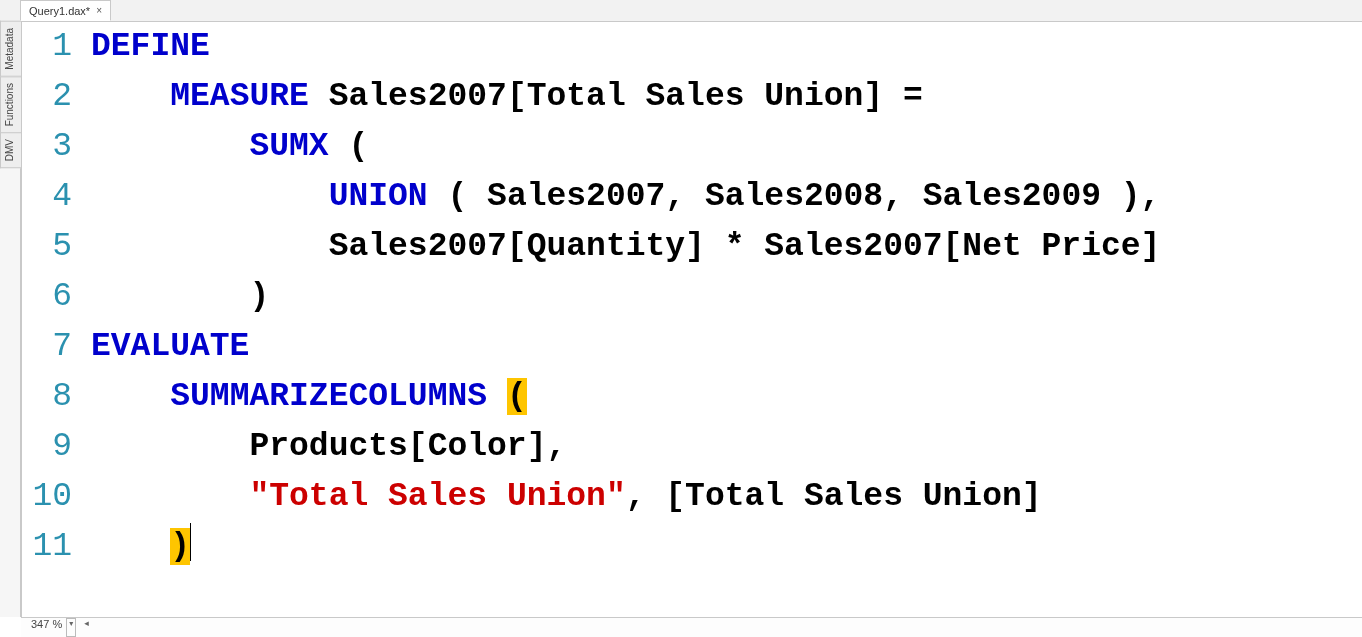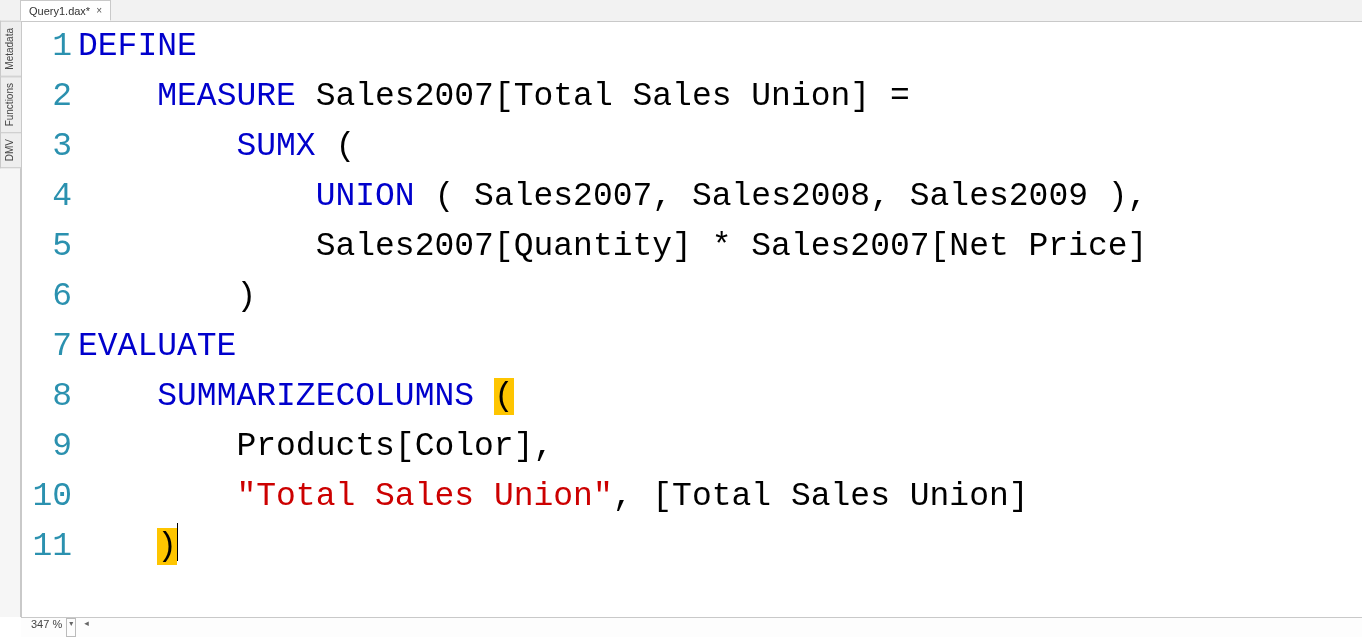--- a/index.html
+++ b/index.html
@@ -4,21 +4,21 @@
 <style>
   * { margin:0; padding:0; box-sizing:border-box; }
   html,body { width:1362px; height:637px; font-family:"Segoe UI", Arial, sans-serif; background:#fff; overflow:hidden; }
   .tab-bar { position:absolute; top:0; left:0; width:100%; height:22px; background:#f2f2f2; border-bottom:1px solid #c9c9c9; }
   .tab { position:absolute; top:0; left:20px; height:21px; background:#fff; border:1px solid #c9c9c9; border-bottom:1px solid #fff; font-size:11px; line-height:20px; padding:0 8px; display:flex; align-items:flex-start; color:#333; }
   .tab-close { margin-left:6px; font-size:10px; color:#555; cursor:pointer; }
   .side-rail { position:absolute; top:22px; left:0; width:21px; height:595px; background:#f6f6f6; border-right:1px solid #c9c9c9; }
   .rail-tab { width:21px; font-size:10px; color:#444; background:#eee; border:1px solid #c9c9c9; border-left:none; writing-mode:vertical-rl; text-orientation:mixed; transform:rotate(180deg); padding:6px 3px; margin-top:-1px; text-align:center; cursor:pointer; }
   .editor { position:absolute; top:22px; left:21px; right:0; bottom:20px; background:#fff; font-family:Consolas,"Courier New",monospace; font-size:33px; line-height:50px; overflow:hidden; white-space:pre; }
   .gutter { position:absolute; top:0; left:0; width:57px; text-align:right; color:#2B91AF; padding-right:6px; user-select:none; }
-  .code  { position:absolute; top:0; left:57px; right:0; color:#000; }
+  .code  { position:absolute; top:0; left:70px; right:0; color:#000;font-weight:bold; }
   .kw  { color:#0000CC; }  
   .str { color:#CC0000; }  
   .hp  { background:#FEC500; } 
   .cursor { display:inline-block; width:0; border-left:1px solid #000; height:38px; vertical-align:-6px; }
   .ibeam { color:#000; } 
   .status-bar { position:absolute; bottom:0; left:21px; right:0; height:20px; border-top:1px solid #c9c9c9; font-size:11px; color:#444; display:flex; padding:0 10px; background:#fdfdfd; }
   .zoom-dd { margin-left:4px; font-size:8px; color:#666; border:1px solid #bbb; padding:0 2px; cursor:pointer; }
   .scroll-left { margin-left:8px; font-size:9px; color:#666; cursor:pointer; }
   .editor-border { position:absolute; top:22px; left:21px; right:0; bottom:20px; border-left:1px solid #c9c9c9; pointer-events:none; }
 </style>

